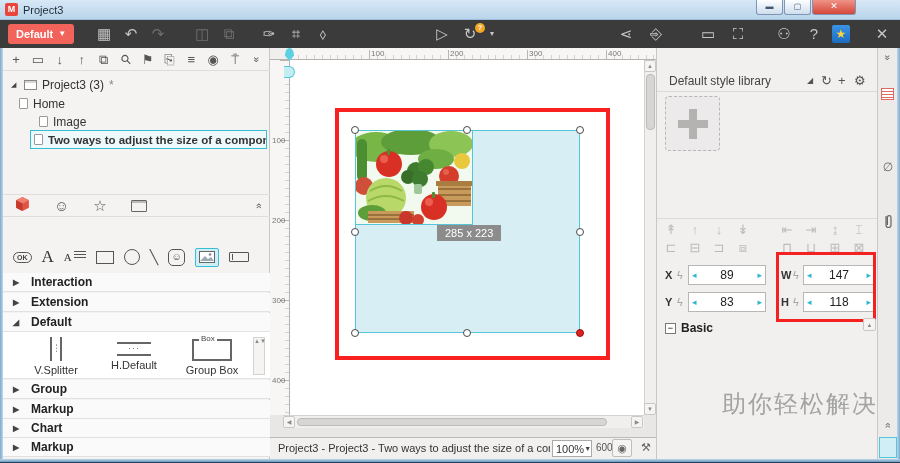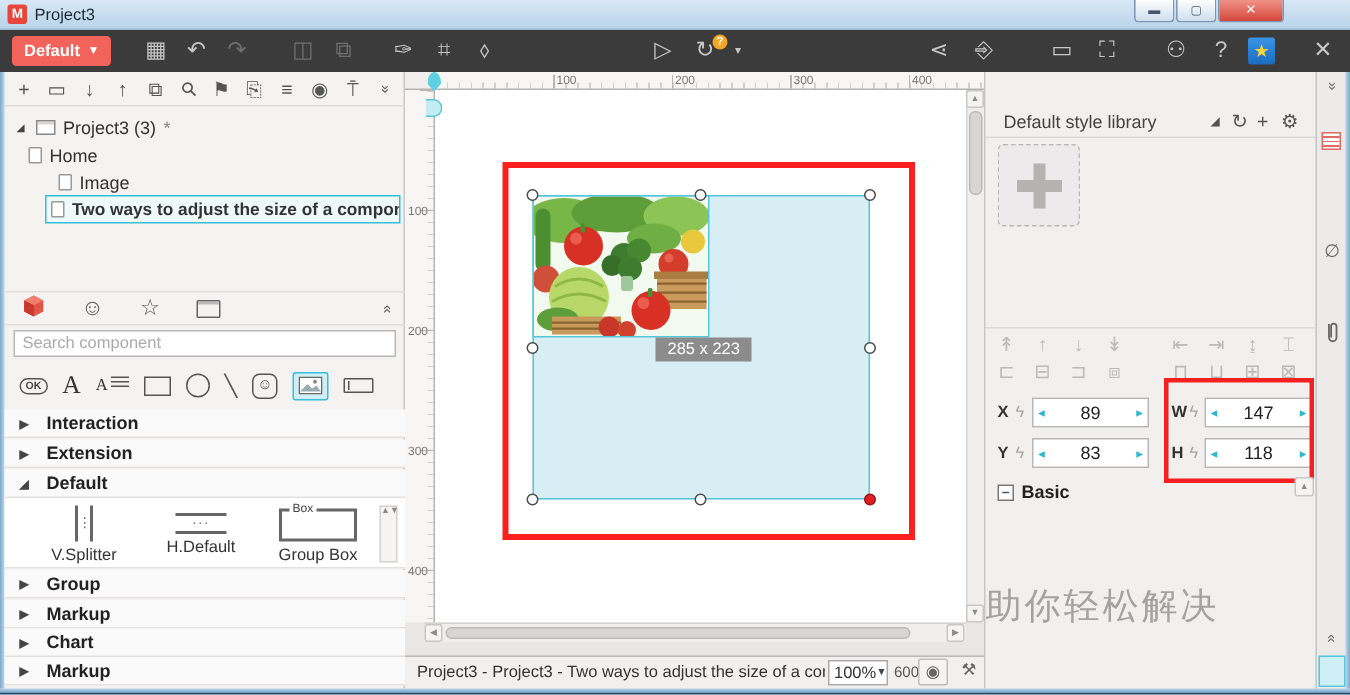--- a/index.html
+++ b/index.html
@@ -58,21 +58,21 @@
   .imgico-sel{width:24px;height:19px;background:#cfeef5;border:1px solid #38bfd6;border-radius:2px;display:flex;align-items:center;justify-content:center;}
   .inputico{width:20px;height:10px;border:1px solid #555;border-radius:1px;display:flex;align-items:center;padding-left:2px;}
   .inputico i{display:block;width:1px;height:6px;background:#555;}
   .acchdr{position:absolute;left:0;width:267px;height:19px;background:#fbfafa;border-bottom:1px solid #e3e1df;display:flex;align-items:center;gap:10px;padding-left:10px;font-weight:bold;font-size:12px;color:#222;}
   .acchdr .arr{font-size:8px;color:#444;width:8px;}
   .laycontent{position:absolute;left:0;top:284px;width:267px;height:47px;background:#fff;border-bottom:1px solid #e3e1df;display:flex;align-items:flex-start;gap:0;padding:5px 0 0 14px;}
   .layitem{display:flex;flex-direction:column;align-items:center;width:78px;}
   .layitem .lbl{font-size:11px;color:#333;margin-top:3px;}
   .vsplit{width:12px;height:24px;border-left:2px solid #666;border-right:2px solid #666;color:#666;font-size:9px;text-align:center;line-height:22px;}
   .hsplit{width:34px;height:14px;border-top:2px solid #666;border-bottom:2px solid #666;color:#666;font-size:9px;text-align:center;line-height:9px;letter-spacing:1px;margin-top:5px;}
-  .gbox{width:52px;height:22px;border:2px solid #666;position:relative;margin-top:2px;}
+  .gbox{width:40px;height:22px;border:2px solid #666;position:relative;margin-top:2px;}
   .gbox span{position:absolute;top:-7px;left:5px;background:#fff;font-size:8px;color:#444;padding:0 2px;}
   .minisb{position:absolute;right:4px;top:289px;width:12px;height:38px;border:1px solid #d5d3d1;background:#f5f4f3;font-size:6px;color:#888;text-align:center;}
   .minisb .thumb{width:8px;height:12px;background:#cfcdcb;margin:1px auto;}
   
   .canvas{left:270px;top:48px;width:386px;height:389px;background:#e8e7e6;overflow:hidden;}
   .corner{left:0;top:0;width:20px;height:12px;background:#f0efee;border-right:1px solid #c9c7c5;border-bottom:1px solid #b5b3b1;}
   .hruler{left:20px;top:0;width:366px;height:12px;background-color:#f7f6f5;border-bottom:1px solid #b5b3b1;background-image:repeating-linear-gradient(90deg,#b8b6b4 0 1px,transparent 1px 79px),repeating-linear-gradient(90deg,#d3d1cf 0 1px,transparent 1px 7.9px);background-size:100% 9px,100% 4px;background-position:left bottom,left bottom;background-repeat:repeat-x;}
   .vruler{left:0;top:12px;width:20px;height:355px;background-color:#f7f6f5;border-right:1px solid #b5b3b1;background-image:repeating-linear-gradient(180deg,#b8b6b4 0 1px,transparent 1px 80px),repeating-linear-gradient(180deg,#d3d1cf 0 1px,transparent 1px 8px);background-size:9px 100%,4px 100%;background-position:right top,right top;background-repeat:repeat-y;}
   .rlab{position:absolute;font-size:8px;color:#777;}
   .page{left:20px;top:12px;width:354px;height:355px;background:#fff;}
@@ -108,21 +108,21 @@
   .arrico{position:absolute;color:#bcbab8;font-size:13px;width:20px;text-align:center;}
   .fieldrow .flabel{position:absolute;font-size:11px;font-weight:bold;color:#333;top:4px;}
   .bolt{position:absolute;color:#a8a6a4;font-size:11px;top:4px;}
   .stepfield{position:absolute;height:20px;background:#fff;border:1px solid #b9b7b5;display:flex;align-items:center;justify-content:space-between;padding:0 3px;font-size:12px;color:#222;}
   .stepfield .arr{color:#2fb7cf;font-size:9px;}
   .redrect2{border:3px solid #f52020;}
   .basicrow{left:0;top:270px;width:221px;height:20px;font-size:12px;font-weight:bold;color:#222;padding-left:8px;display:flex;align-items:center;gap:5px;}
   .boxminus{width:11px;height:11px;border:1px solid #777;font-size:9px;line-height:9px;text-align:center;color:#555;background:#fff;}
   .scrollupbox{left:206px;top:270px;width:13px;height:13px;border:1px solid #c9c7c5;background:#f5f4f3;color:#888;font-size:6px;text-align:center;line-height:12px;border-radius:2px;}
   .wm1{left:0;top:285px;width:221px;text-align:center;font-size:37px;font-weight:bold;color:#2bb32b;letter-spacing:2px;}
-  .wm2{left:0;top:340px;width:221px;text-align:left;font-size:24px;color:#a3a3a3;letter-spacing:2px;}
+  .wm2{left:0;top:340px;width:221px;text-align:right;font-size:24px;color:#a3a3a3;letter-spacing:2px;}
   
   .tabstrip{left:877px;top:48px;width:20px;height:411px;background:#edebea;border-left:1px solid #cac8c6;}
   .tsi{position:absolute;left:0;width:20px;text-align:center;color:#666;}
   .redlist{left:3px;width:13px;height:12px;border:1px solid #e06a5f;background:repeating-linear-gradient(#fff 0 2px,#e06a5f 2px 3px);}
   .cyantab{left:1px;top:389px;width:18px;height:21px;background:#cfeef5;border:1px solid #54c6da;}
 </style>
 </head>
 <body>
 
 <div id="win">
@@ -219,21 +219,20 @@
             <path d="M7 1 L13 4 L7 7 L1 4 Z" fill="#f07f6e"></path>
             <path d="M7 7 v7 L1 11 V4 Z" fill="#c6392b"></path>
           </svg>
       </span>
       <span class="ctab">☺</span>
       <span class="ctab">☆</span>
       <span class="widgetico"></span>
       <span class="ctab" style="margin-left:auto;margin-right:8px;font-size:10px"><span class="rotm90">»</span></span>
     </div>
 
-    <input class="ab searchbox" placeholder="Search component" style="">
 
     <div class="ab quickrow">
       <span class="okico">OK</span>
       <span class="aico">A</span>
       <span class="alines">
           <span class="sm aico">A</span>
           <span class="lines3">
             <i></i>
             <i></i>
             <i></i>

